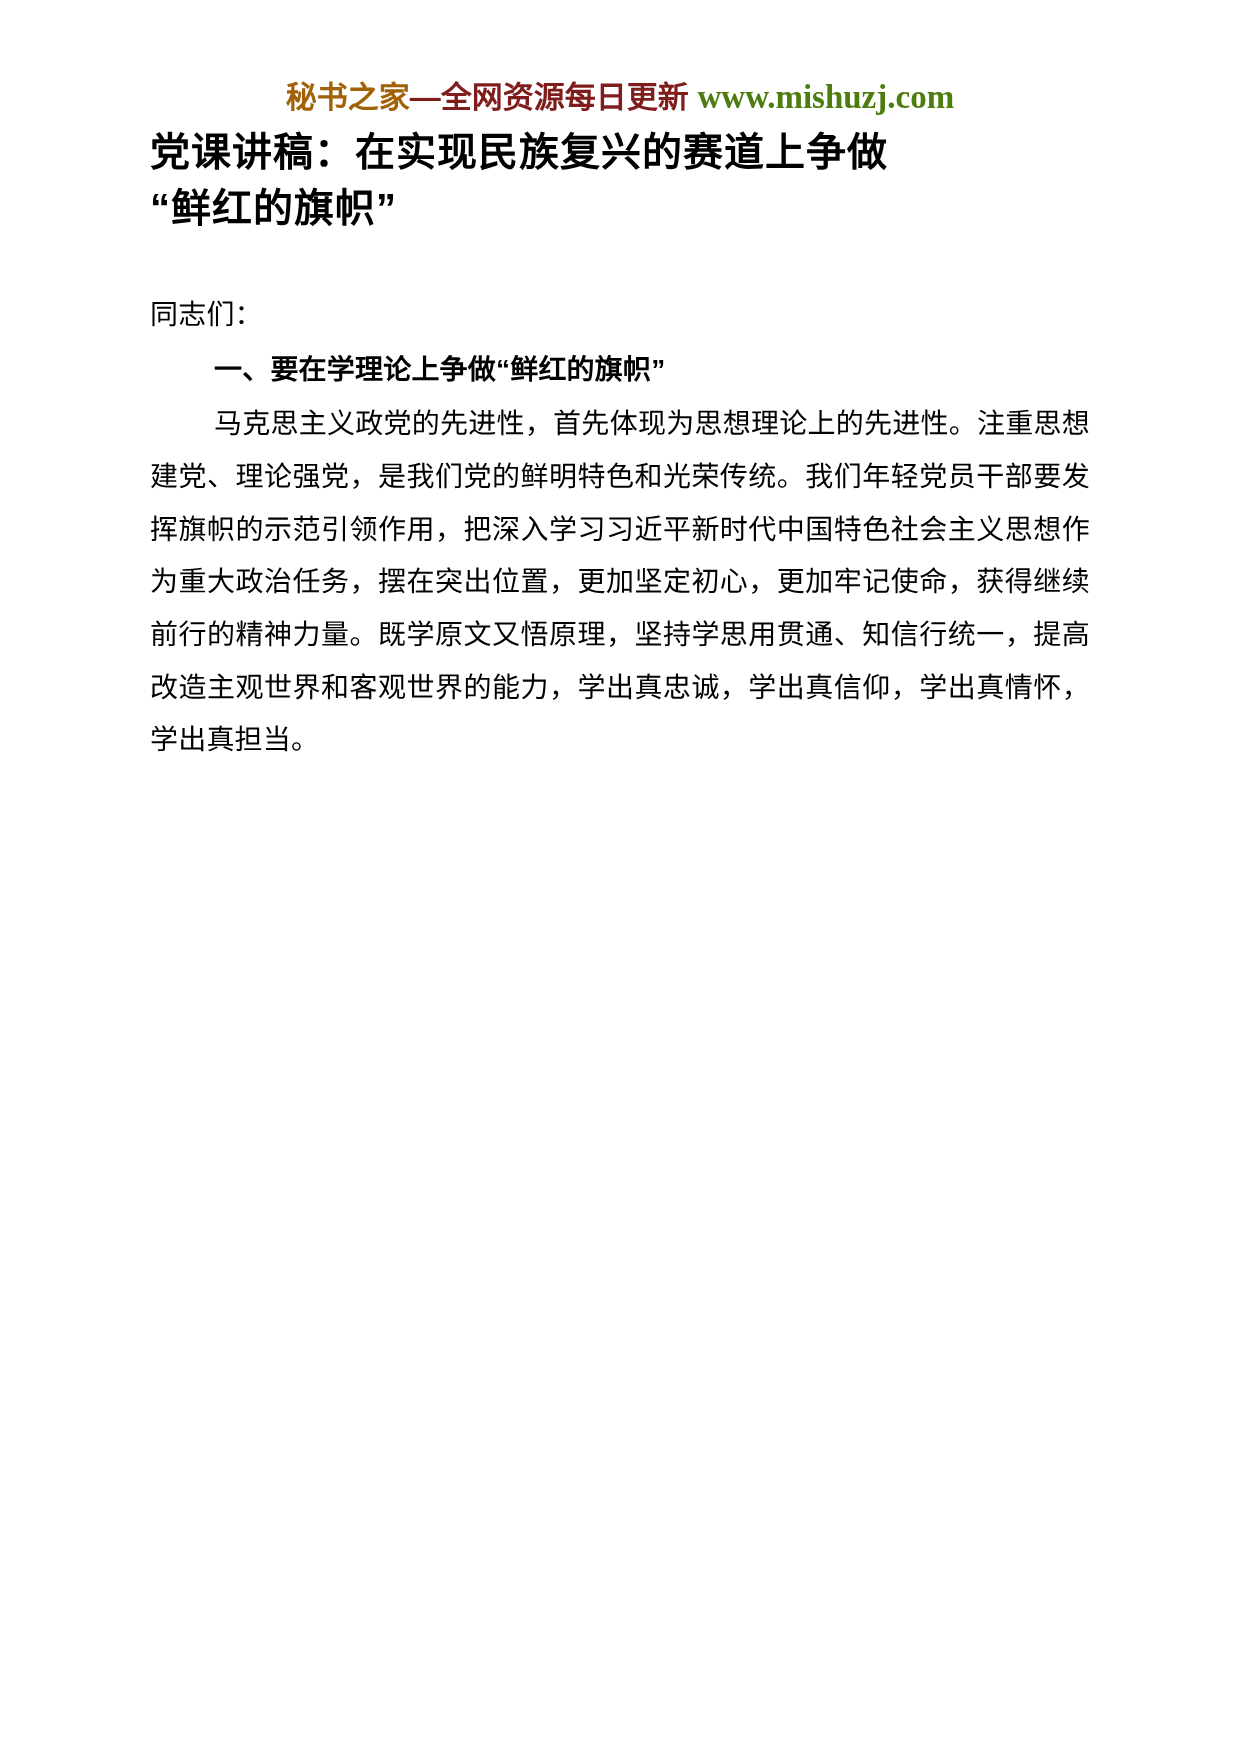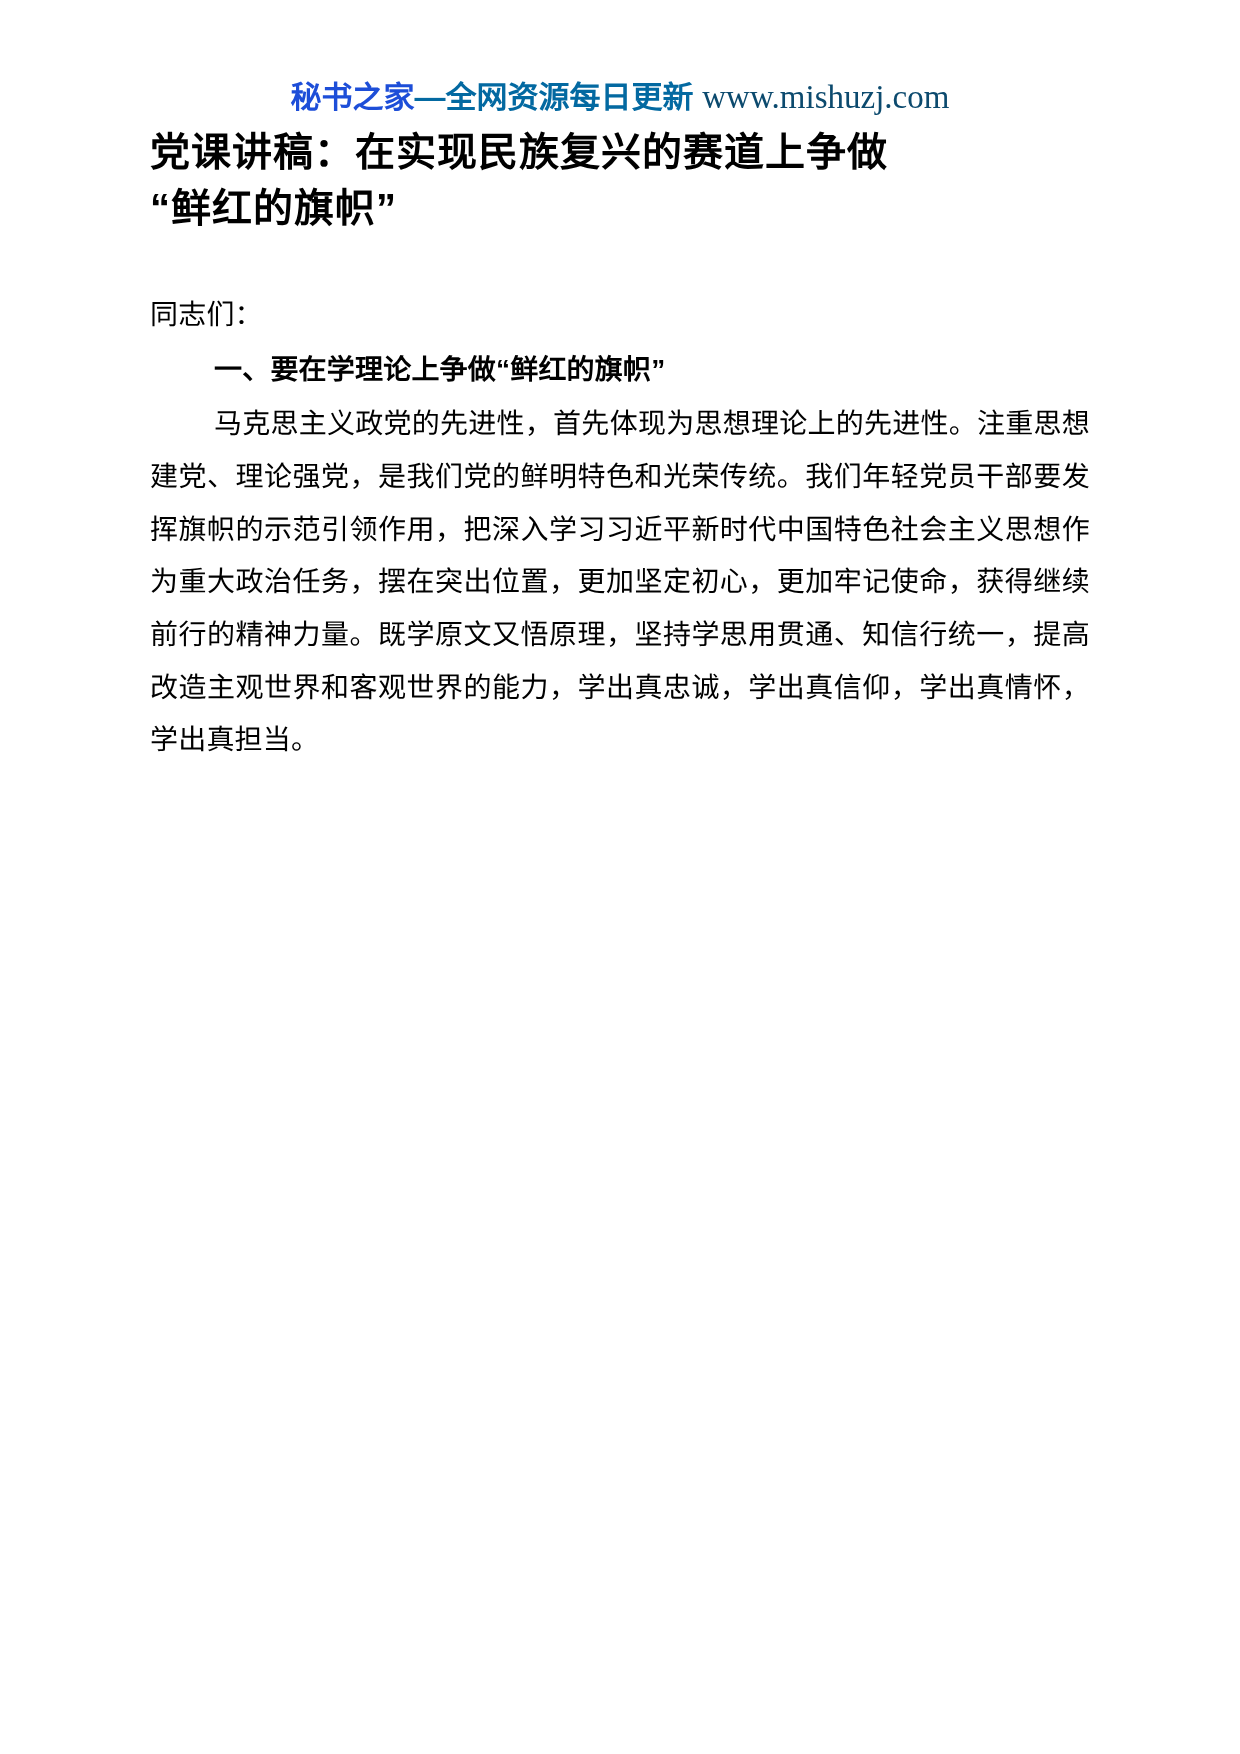--- a/index.html
+++ b/index.html
@@ -23,31 +23,31 @@
   }
   .watermark {
     text-align: center;
     font-size: 31px;
     line-height: 1.2;
     white-space: nowrap;
     margin: 0 0 6px 0;
     font-weight: bold;
   }
   .wm-brand {
-    color: #1d4ed8;
+    color: #a16207;
     font-weight: bold;
   }
   .wm-mid {
-    color: #0369a1;
+    color: #7f1d1d;
     font-weight: bold;
   }
   .wm-url {
-    color: #0c4a6e;
+    color: #4d7c0f;
     font-family: "Liberation Serif", "DejaVu Serif", serif;
-    font-weight: normal;
+    font-weight: bold;
     font-size: 33px;
   }
   .doc-title {
     text-align: left;
     font-size: 40px;
     font-weight: bold;
     line-height: 1.42;
     margin: 6px 0 0 0;
     letter-spacing: 1px;
   }

